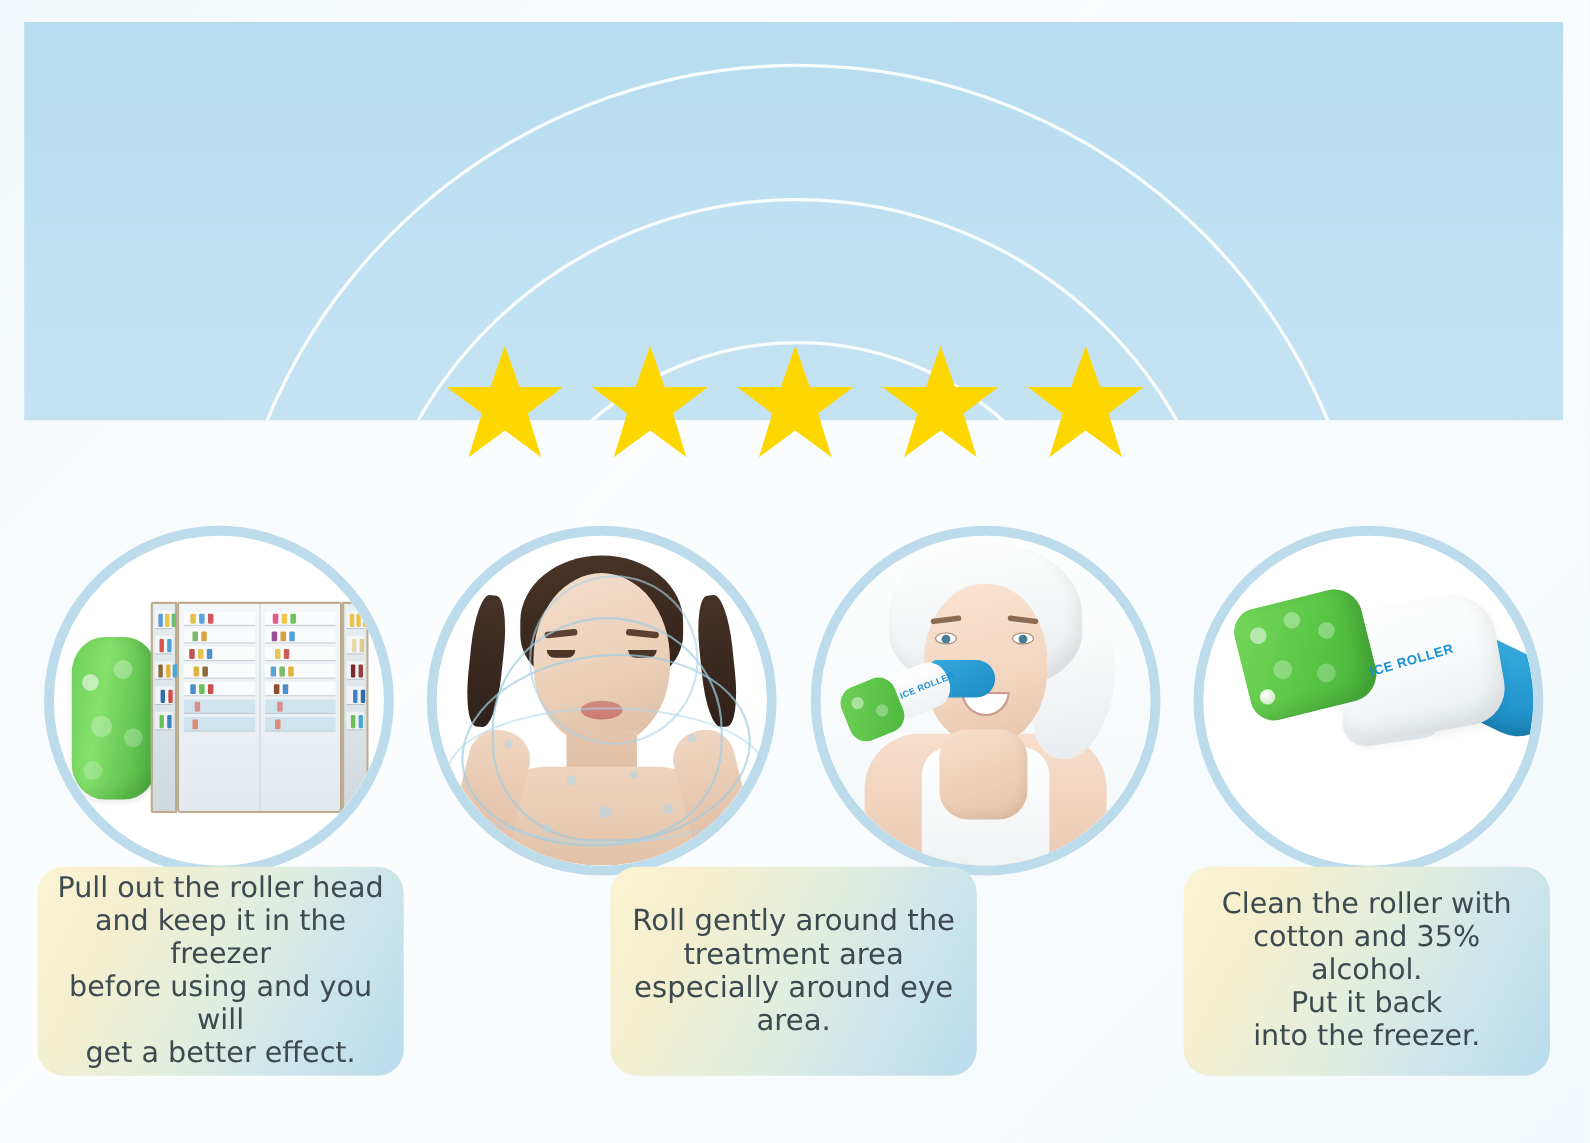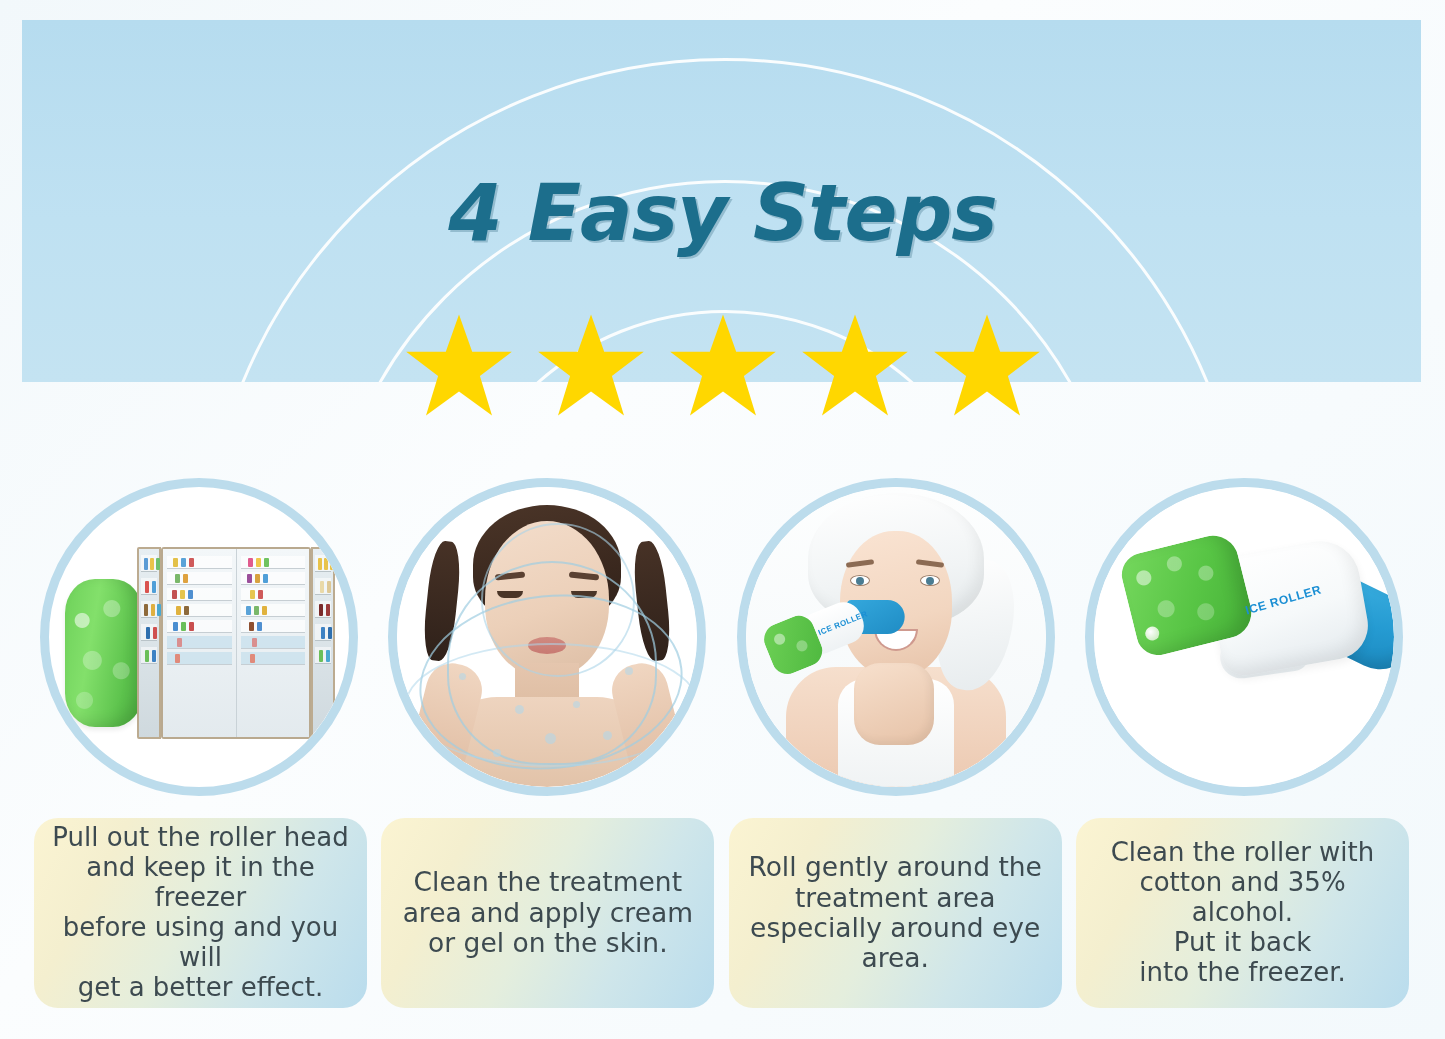--- a/index.html
+++ b/index.html
@@ -296,21 +296,21 @@
   }
   .p4-foot{
     position:absolute;left:126px;top:146px;width:90px;height:42px;
     border-radius:26px 8px 22px 26px;
     transform:rotate(-8deg);
     background:linear-gradient(180deg,#fbfcfd,#e6ecef);
   }
 
   
   .captions{
-    position:absolute;left:22px;top:818px;width:1399px;height:192px;
+    position:absolute;left:22px;top:788px;width:1399px;height:192px;
     display:flex;justify-content:space-between;
     padding:0 12px;box-sizing:border-box;
   }
   .caption{
     width:333px;height:190px;
     border-radius:24px;
     background:linear-gradient(118deg,#fbf4d2 0%,#f4efcf 22%,#e4eedd 48%,#cfe6ea 72%,#b9dced 100%);
     display:flex;align-items:center;justify-content:center;
     box-sizing:border-box;
     padding:10px 14px;
@@ -332,21 +332,20 @@
 <body>
 
 <div class="page">
 
   <div class="header-band">
     <div class="arc arc-outer"></div>
     <div class="arc arc-inner"></div>
     <div class="arc arc-small"></div>
   </div>
 
-  <div class="title">4 Easy Steps</div>
 
   <div class="stars">
     <span class="star">
       <svg viewBox="0 0 100 96">
           <polygon points="50,2 62,36 98,36 69,58 80,94 50,72 20,94 31,58 2,36 38,36" fill="#FFD700"></polygon>
         </svg>
     </span>
     <span class="star">
       <svg viewBox="0 0 100 96">
           <polygon points="50,2 62,36 98,36 69,58 80,94 50,72 20,94 31,58 2,36 38,36" fill="#FFD700"></polygon>
@@ -560,25 +559,20 @@
 
   </div>
 
   <div class="captions">
     <div class="caption c1">
       <p>Pull out the roller head
 and keep it in the freezer
 before using and you will
 get a better effect.</p>
     </div>
-    <div class="caption c2">
-      <p>Clean the treatment
-area and apply cream
-or gel on the skin.</p>
-    </div>
     <div class="caption c3">
       <p>Roll gently around the
 treatment area
 especially around eye
 area.</p>
     </div>
     <div class="caption c4">
       <p>Clean the roller with
 cotton and 35% alcohol.
 Put it back

